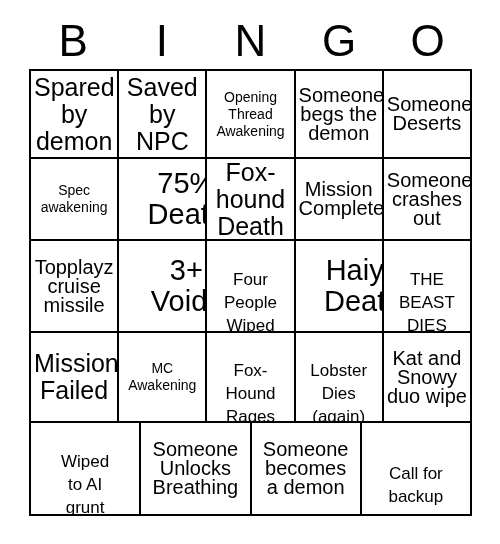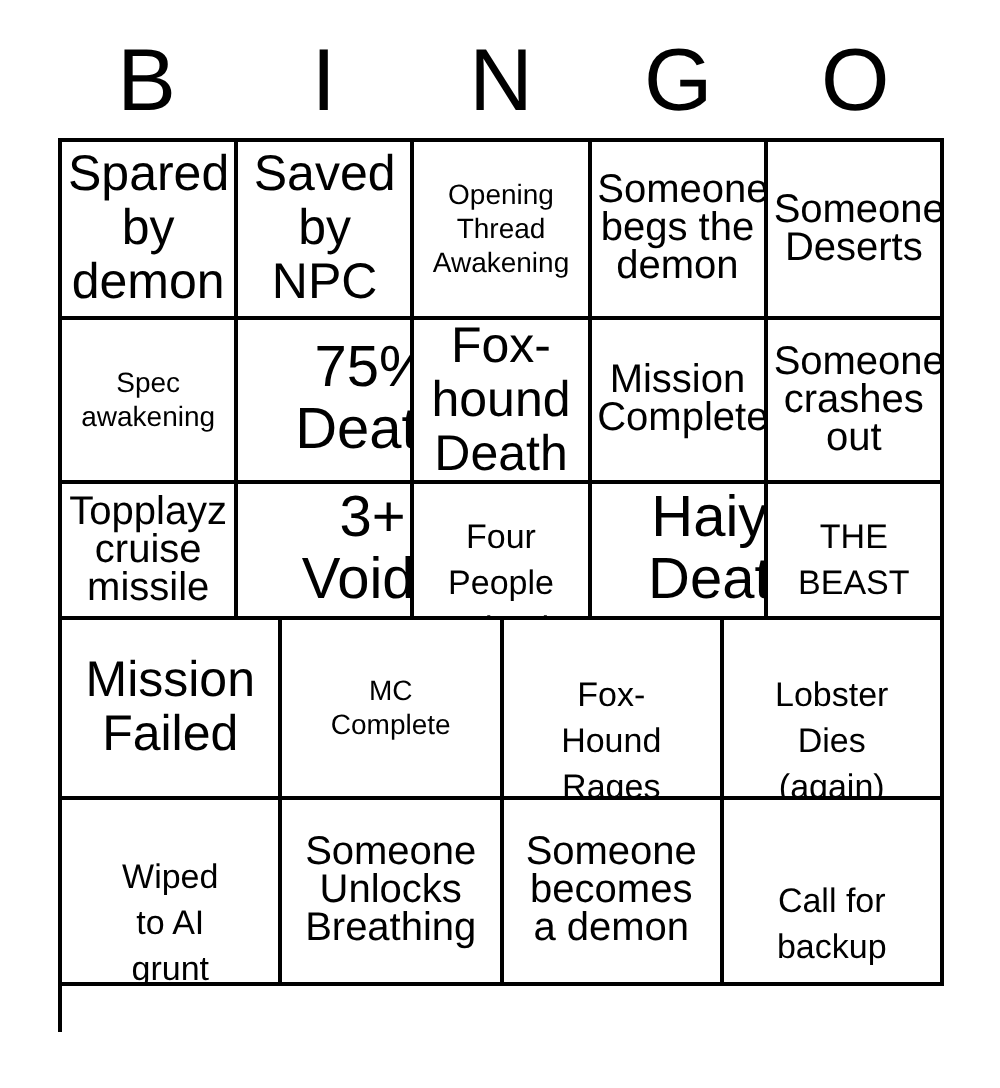--- a/index.html
+++ b/index.html
@@ -58,21 +58,21 @@
     flex-direction: column;
   }
   .bingo-row {
     display: flex;
     flex-direction: row;
     width: 100%;
     box-sizing: border-box;
   }
   .bingo-row.r0 { height: 89px; }
   .bingo-row.r1 { height: 82px; }
-  .bingo-row.r2 { height: 68px; }
+  .bingo-row.r2 { height: 92px; }
   .bingo-row.r3 { height: 90px; }
   .bingo-row.r4 { height: 93px; }
 
   .bingo-cell {
     flex: 1 1 0;
     box-sizing: border-box;
     border-right: 2px solid #000000;
     border-bottom: 2px solid #000000;
     display: flex;
     align-items: center;
@@ -191,32 +191,37 @@
         </div>
     </div>
 
     <div class="bingo-row r3">
       <div class="bingo-cell">
           <span class="cell-text sz-lg">Mission
 Failed</span>
         </div>
       <div class="bingo-cell">
           <span class="cell-text sz-xs">MC
-Complete</span>
+Awakening</span>
         </div>
       <div class="bingo-cell">
           <span class="cell-text sz-md">Fox-
 Hound
 Rages</span>
         </div>
       <div class="bingo-cell">
           <span class="cell-text sz-md">Lobster
 Dies
 (again)</span>
         </div>
+      <div class="bingo-cell">
+          <span class="cell-text sz-sm">Kat and
+Snowy
+duo wipe</span>
+        </div>
     </div>
 
     <div class="bingo-row r4">
       <div class="bingo-cell">
           <span class="cell-text sz-md">Wiped
 to AI
 grunt</span>
         </div>
       <div class="bingo-cell">
           <span class="cell-text sz-sm">Someone

